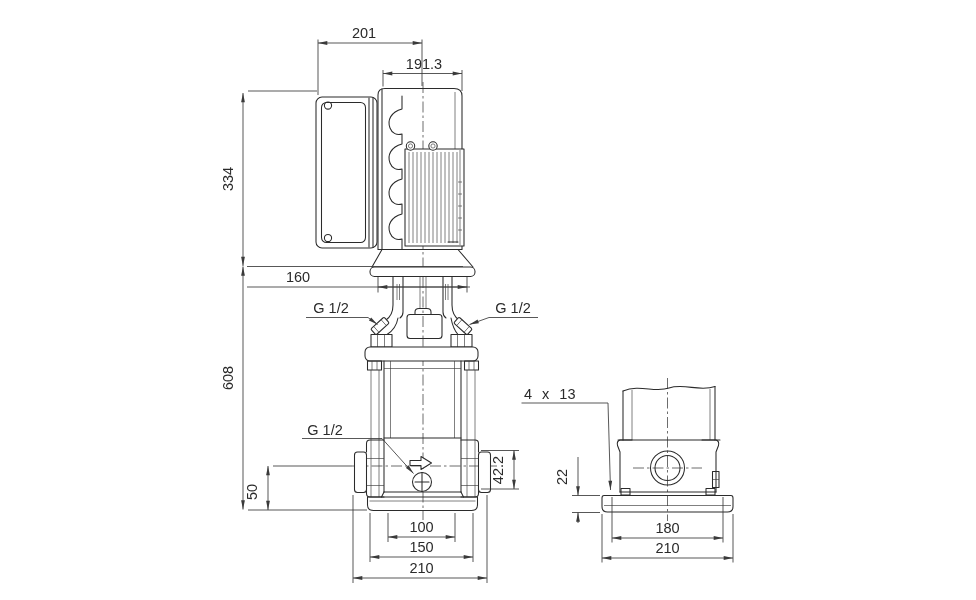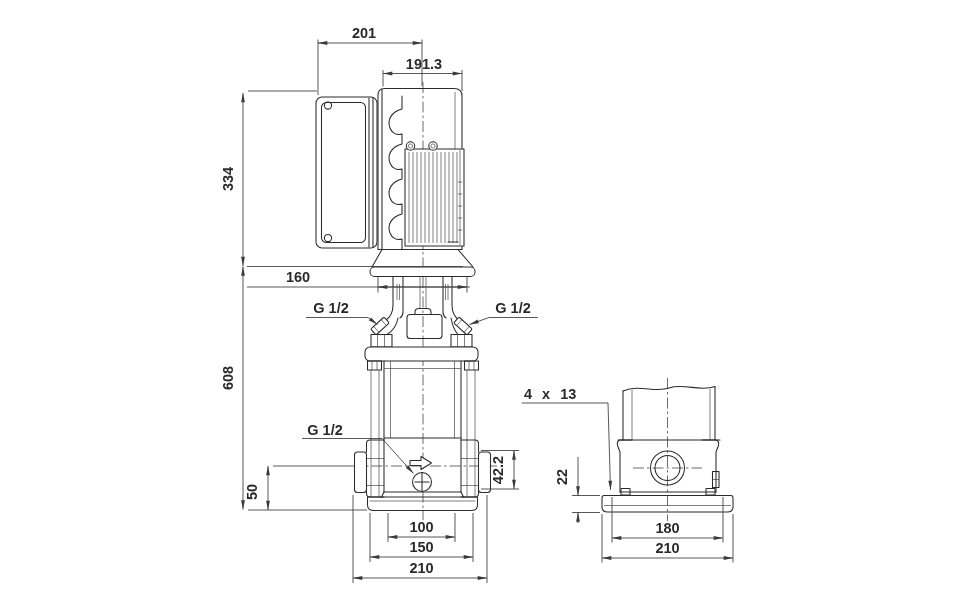--- a/index.html
+++ b/index.html
@@ -1,17 +1,17 @@
 <!DOCTYPE html>
 <html><head>
 <meta charset="utf-8">
 <style>
   html,body{margin:0;padding:0;background:#ffffff;}
   .stage{position:relative;width:976px;height:600px;background:#ffffff;overflow:hidden;
-         font-family:"Liberation Sans", sans-serif;font-weight:bold;}
+         font-family:"Liberation Sans", sans-serif;}
   svg{display:block;}
   .ol{stroke:#2b2b2b;fill:none;stroke-width:1.05;stroke-linejoin:round;stroke-linecap:round;}
   .ol2{stroke:#2b2b2b;fill:#ffffff;stroke-width:1.05;stroke-linejoin:round;}
   .thin{stroke:#3a3a3a;fill:none;stroke-width:0.65;}
   .dim{stroke:#3a3a3a;fill:none;stroke-width:0.85;}
   .cl{stroke:#474747;fill:none;stroke-width:0.8;stroke-dasharray:11 3 2.5 3;}
   .dim-text{font-size:14.5px;fill:#2a2a2a;}
   .arrfill{fill:#3a3a3a;stroke:none;}
 </style>
 </head>

